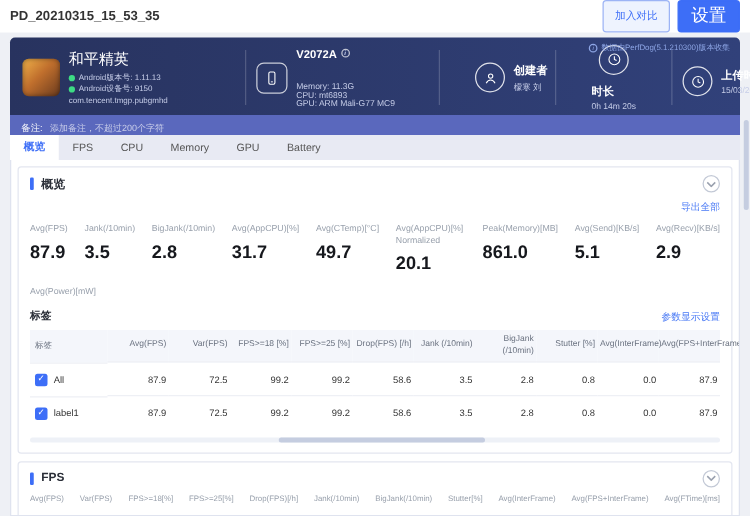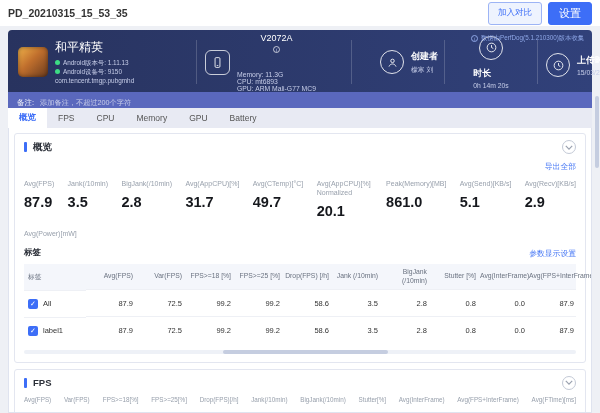--- a/index.html
+++ b/index.html
@@ -4,34 +4,34 @@
 <style>
   * { margin:0; padding:0; box-sizing:border-box; }
   html,body { width:600px; height:413px; overflow:hidden; }
   body { font-family:"Liberation Sans","DejaVu Sans",sans-serif; background:#eef0f5; position:relative; }
 
   
   .topbar { height:26px; background:#fff; display:flex; align-items:center; justify-content:space-between; padding:0 8px; }
   .topbar-title { font-size:10.5px; font-weight:bold; color:#333; }
   .topbar-actions { display:flex; gap:6px; }
   .btn-outline { font-size:8.5px; color:#3d6ef7; background:#eef3fe; border:1px solid #9db4f5; border-radius:3px; padding:3px 9px; cursor:pointer; font-family:inherit; }
-  .btn-solid { font-size:11px; color:#fff; background:#3d6ef7; border:1px solid #3d6ef7; border-radius:3px; padding:3px 10px; cursor:pointer; font-family:inherit; }
+  .btn-solid { font-size:14px; color:#fff; background:#3d6ef7; border:1px solid #3d6ef7; border-radius:3px; padding:3px 10px; cursor:pointer; font-family:inherit; }
 
   
   .header-card { margin:4px 8px 0; height:62px; border-radius:4px 4px 0 0; background:linear-gradient(90deg,#28335f,#31417a); color:#fff; display:flex; align-items:center; padding:8px 10px 6px; position:relative; }
   .vdiv { width:1px; height:44px; background:rgba(255,255,255,0.18); margin:0 8px; flex:0 0 auto; }
   .hcol { display:flex; align-items:center; gap:7px; flex:0 0 auto; }
   .game { width:170px; }
   .game-icon { width:30px; height:30px; border-radius:5px; background:linear-gradient(135deg,#f0b24a 0%,#c06f2d 45%,#6b3b1e 100%); box-shadow:inset 0 0 4px rgba(0,0,0,.45); flex:0 0 auto; }
   .game-name { font-size:12px; font-weight:normal; margin-bottom:2px; }
   .hline { font-size:6.4px; color:#c6cde8; line-height:1.45; display:flex; align-items:center; gap:3px; white-space:nowrap; }
   .android-dot { width:5px; height:5px; border-radius:50%; background:#3ddc84; display:inline-block; flex:0 0 auto; }
   .device { width:138px; }
   .device-iconbox { width:25px; height:25px; border:1px solid rgba(255,255,255,.75); border-radius:6px; display:flex; align-items:center; justify-content:center; flex:0 0 auto; }
-  .device-model { font-size:9px; font-weight:normal; display:flex; align-items:center; gap:3px; margin-bottom:18px;flex-direction:column; }
+  .device-model { font-size:9px; font-weight:bold; display:flex; align-items:center; gap:3px; margin-bottom:18px; }
   .info-dot { width:7px; height:7px; border:1px solid rgba(255,255,255,.7); border-radius:50%; font-size:5px; line-height:6px; text-align:center; display:inline-block; font-style:italic; color:#cdd6f0; flex:0 0 auto; }
   .circle-iconbox { width:24px; height:24px; border:1.2px solid rgba(255,255,255,.85); border-radius:50%; display:flex; align-items:center; justify-content:center; flex:0 0 auto; }
   .col-label { font-size:9px; font-weight:bold; margin-bottom:2px; white-space:nowrap; }
   .col-sub { font-size:6.8px; color:#c6cde8; white-space:nowrap; }
   .creator { width:76px;padding-left:20px; }
   .duration { width:76px;flex-direction:column; }
   .upload { width:108px; margin-top:6px; }
   .collect-note { position:absolute; top:4px; right:8px; font-size:6.3px; color:#8ea6e6; display:flex; align-items:center; gap:3px; }
   .collect-note .info-dot { border-color:#8ea6e6; color:#8ea6e6; }
 

